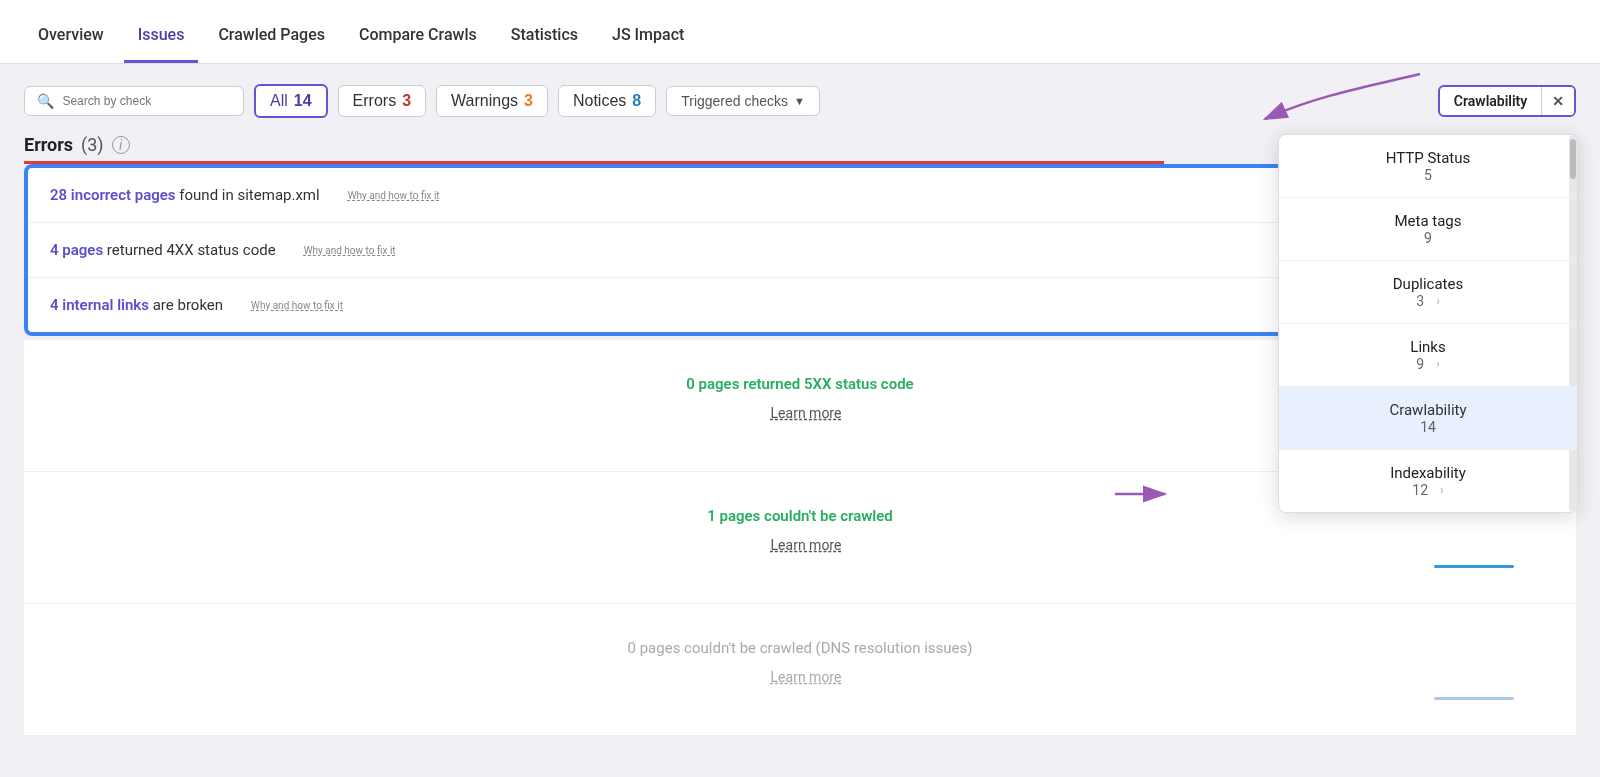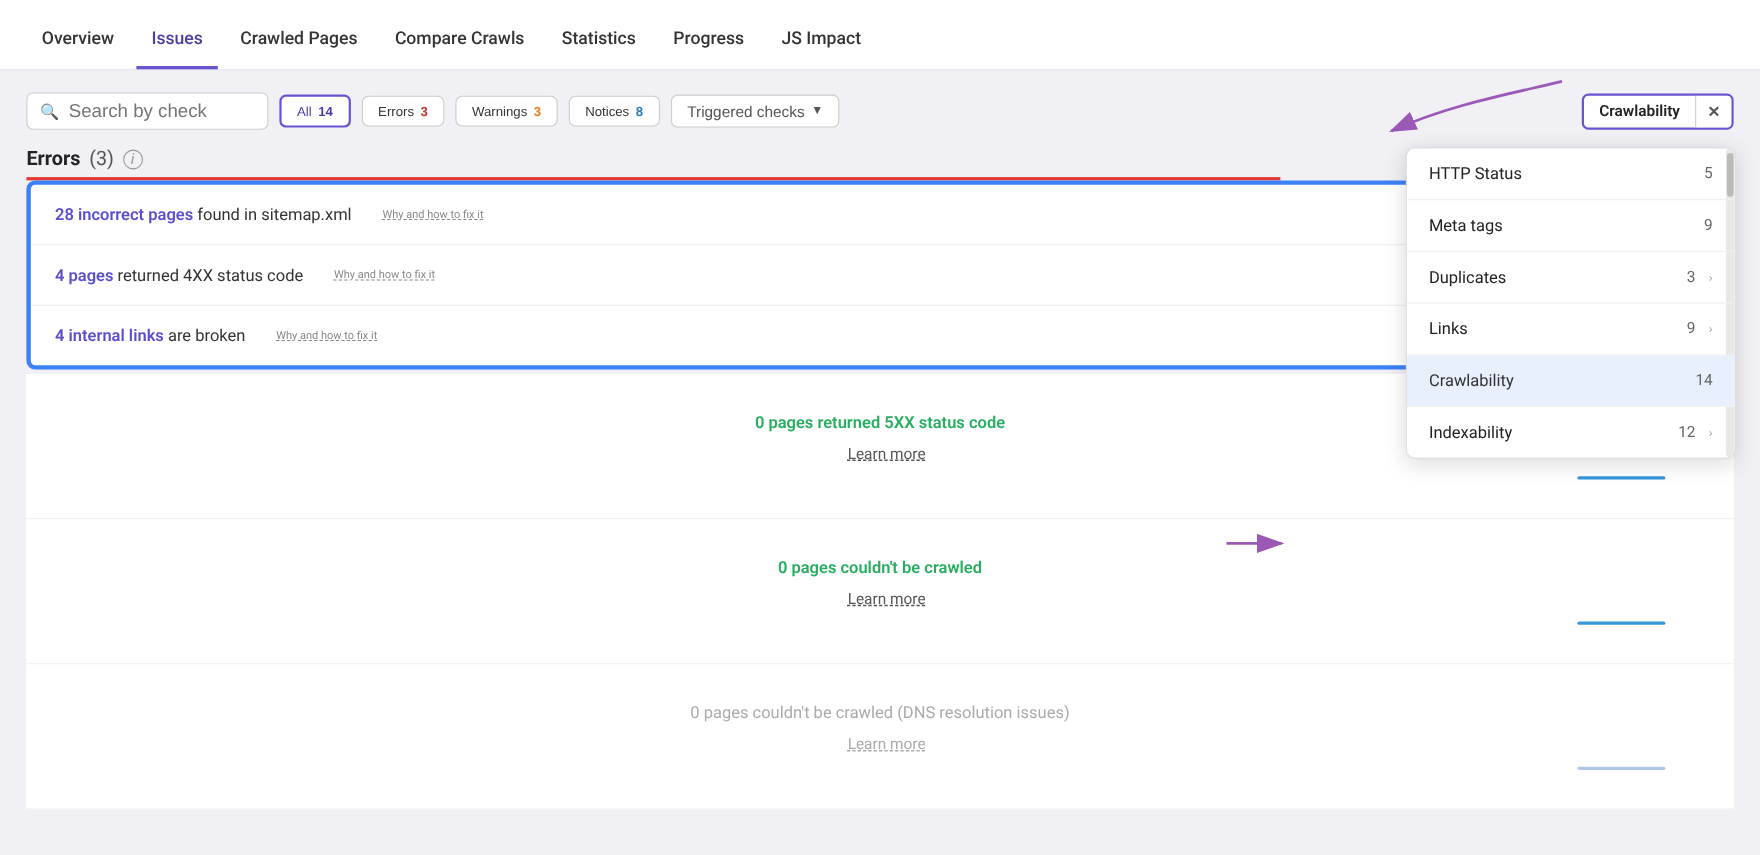--- a/index.html
+++ b/index.html
@@ -60,36 +60,36 @@
       width: 220px;
       gap: 8px;
     }
     .search-icon-char {
       color: #aaa;
       font-size: 14px;
     }
     .search-input {
       border: none;
       outline: none;
-      font-size: 17px;
+      font-size: 12px;
       color: #666;
       width: 100%;
       background: transparent;
     }
 
     .filter-btn {
       display: flex;
       align-items: center;
       gap: 6px;
       padding: 6px 14px;
       border-radius: 6px;
       border: 1px solid #ccc;
       background: #fff;
       cursor: pointer;
-      font-size: 12px;
+      font-size: 16px;
       font-weight: 500;
       color: #333;
       white-space: nowrap;
     }
     .filter-btn.active-all {
       border: 2px solid #6b52d1;
       color: #4e3ca5;
     }
     .filter-btn .badge {
       font-weight: 600;
@@ -278,20 +278,21 @@
       display: flex;
       align-items: center;
       justify-content: space-between;
       padding: 14px 20px 14px 20px;
       cursor: pointer;
       font-size: 15px;
       color: #222;
       border-bottom: 1px solid #f0f0f0;
       user-select: none;
       position: relative;
+      flex-direction: column;
     }
     .dropdown-item:last-child {
       border-bottom: none;
     }
     .dropdown-item.selected {
       background: #e8f0fe;
       color: #333;
     }
     .dropdown-item .count {
       color: #666;
@@ -323,21 +324,20 @@
 <body>
 
 <div class="page-wrapper">
 
   <nav class="top-nav">
     <div class="nav-item">Overview</div>
     <div class="nav-item active">Issues</div>
     <div class="nav-item">Crawled Pages</div>
     <div class="nav-item">Compare Crawls</div>
     <div class="nav-item">Statistics</div>
-    <div class="nav-item">Progress</div>
     <div class="nav-item">JS Impact</div>
   </nav>
 
   <div class="main-content">
 
     <div class="filter-bar filter-section">
       <div class="search-box">
         <span class="search-icon-char">🔍</span>
         <input class="search-input" type="text" placeholder="Search by check" style="">
       </div>
@@ -415,21 +415,21 @@
       <div class="green-item" style="margin-top:2px; border-radius:0;">
         <span>
           <span class="green-text">0 pages returned 5XX status code</span>
         </span>
         <a class="learn-link">Learn more</a>
         <div class="green-bar"></div>
       </div>
 
       <div class="green-item">
         <span>
-          <span class="green-text">0 pages couldn't be crawled</span>
+          <span class="green-text">1 pages couldn't be crawled</span>
         </span>
         <a class="learn-link">Learn more</a>
         <div class="green-bar"></div>
       </div>
 
       <div class="green-item" style="color:#aaa;">
         <span style="color:#aaa;">0 pages couldn't be crawled (DNS resolution issues)</span>
         <a class="learn-link" style="color:#aaa;">Learn more</a>
         <div class="green-bar" style="background:#b0c8e8;"></div>
       </div>

